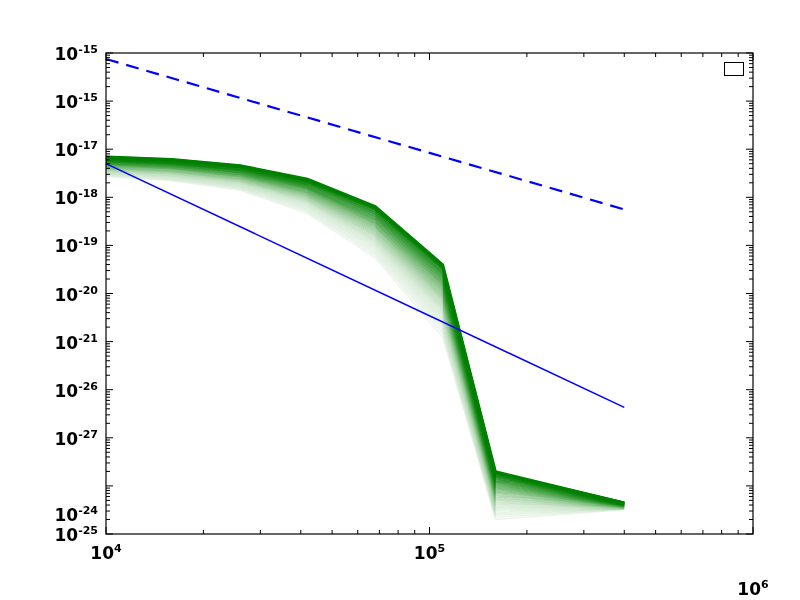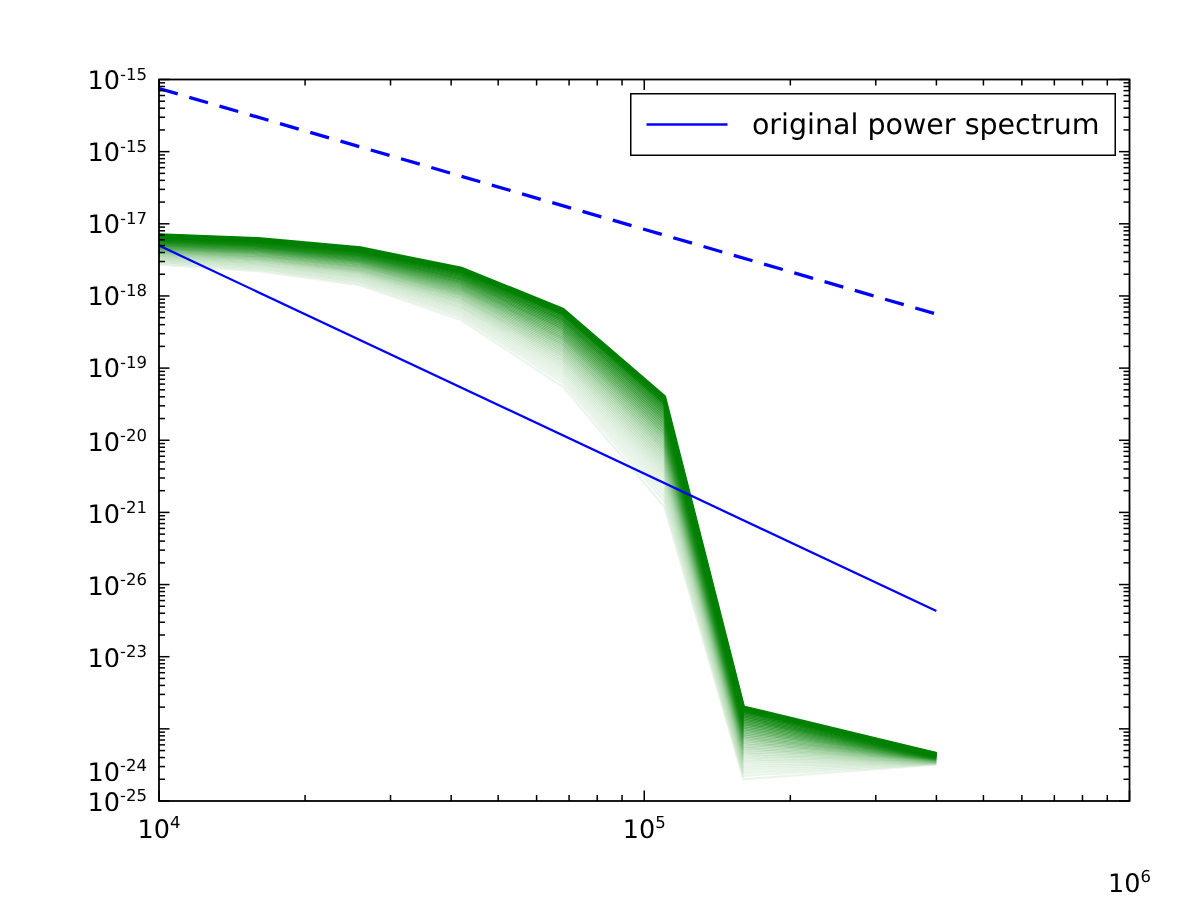--- a/index.html
+++ b/index.html
@@ -1,17 +1,17 @@
 <!DOCTYPE html>
 <html><head>
 <meta charset="utf-8">
 <style>
   html,body{margin:0;padding:0;background:#ffffff;}
   body{width:800px;height:600px;overflow:hidden;font-family:"DejaVu Sans",sans-serif;}
-  #fig{position:relative;width:800px;height:600px;background:#ffffff;}
+  #fig{position:relative;width:800px;height:600px;background:#ffffff;font-weight:bold;}
   #plotsvg{position:absolute;left:0;top:0;width:800px;height:600px;}
   .ytick-label,.xtick-label{
     position:absolute;color:#000000;font-family:"DejaVu Sans",sans-serif;
     font-size:17px;white-space:nowrap;line-height:1;
   }
   .ytick-label{text-align:right;}
   .xtick-label{text-align:center;}
   .exp{font-size:11px;vertical-align:super;}
   #legend-box{
     position:absolute;background:#ffffff;border:1px solid #000000;
@@ -300,32 +300,26 @@
 
   <div id="ytick-labels">
       <div class="ytick-label" style="right: 702px; top: 44px;">10<span class="exp">-15</span></div>
       <div class="ytick-label" style="right: 702px; top: 92.1px;">10<span class="exp">-15</span></div>
       <div class="ytick-label" style="right: 702px; top: 140.2px; margin-left: 33px;">10<span class="exp">-17</span></div>
       <div class="ytick-label" style="right: 702px; top: 188.3px;">10<span class="exp">-18</span></div>
       <div class="ytick-label" style="right: 702px; top: 236.4px;">10<span class="exp">-19</span></div>
       <div class="ytick-label" style="right: 702px; top: 284.5px; margin-left: 28px;">10<span class="exp">-20</span></div>
       <div class="ytick-label" style="right: 702px; top: 332.6px;">10<span class="exp">-21</span></div>
       <div class="ytick-label" style="right: 702px; top: 380.7px;">10<span class="exp">-26</span></div>
-      <div class="ytick-label" style="right: 702px; top: 428.8px;">10<span class="exp">-23</span></div>
+      <div class="ytick-label" style="right: 702px; top: 428.8px;">10<span class="exp">-27</span></div>
       <div class="ytick-label" style="right: 702px; top: 505px;">10<span class="exp">-24</span></div>
       <div class="ytick-label" style="right: 702px; top: 525px;">10<span class="exp">-25</span></div>
     </div>
   <div id="xtick-labels">
       <div class="xtick-label" style="left: 66px; width: 80px; top: 543px;">10<span class="exp">4</span></div>
       <div class="xtick-label" style="left: 389.5px; width: 80px; top: 543px;">10<span class="exp">5</span></div>
       <div class="xtick-label" style="left: 713px; width: 80px; top: 543px; margin-top: 36px;">10<span class="exp">6</span></div>
     </div>
 
   <div id="legend-box" style="right: 56px; top: 62px;">
-    <div class="legend-row">
-      <svg class="legend-sample" viewBox="0 0 58 14">
-        <line x1="2" y1="7" x2="56" y2="7" stroke="#0000ff" stroke-width="1.6"></line>
-      </svg>
-      <span class="legend-text">original power spectrum</span>
-    </div>
   </div>
 
 </div>
 
 </body></html>

